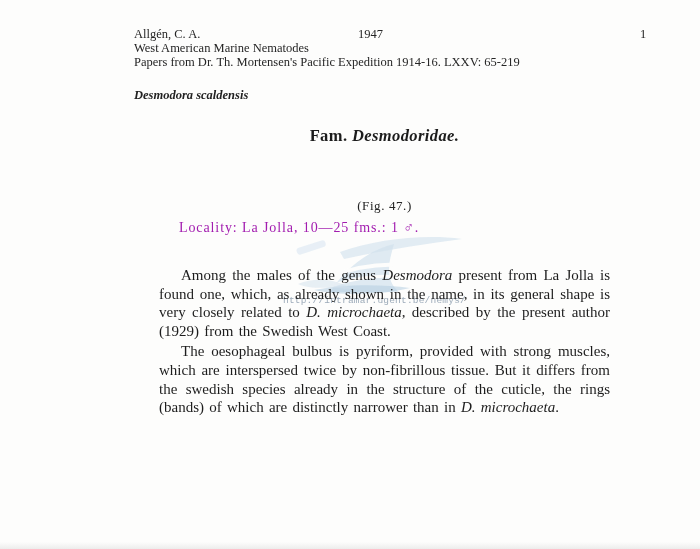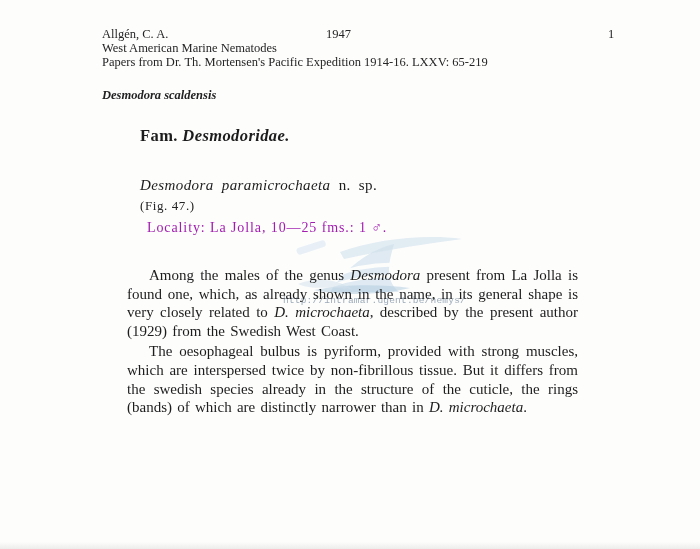--- a/index.html
+++ b/index.html
@@ -10,21 +10,21 @@
     overflow:hidden;
     font-family:"Liberation Serif","DejaVu Serif",serif;
     color:#1c1c1c;
   }
   .abs{position:absolute;}
   
   .hdr{font-size:12.5px;line-height:14px;color:#252525;}
   
   .species-label{font-size:12.5px;font-weight:bold;font-style:italic;color:#222;}
   
-  .headings{left:140px;width:451px;}
+  .headings{left:127px;width:451px;text-align:center;}
   .h-fam{top:126px;font-size:16.5px;font-weight:bold;letter-spacing:.4px;}
   .h-fam .it{font-style:italic;}
   .h-genus{top:152px;font-size:15.5px;letter-spacing:.6px;}
   .h-genus .it{font-style:italic;}
   .h-species{top:177px;font-size:15px;letter-spacing:.4px;word-spacing:4px;}
   .h-species .it{font-style:italic;}
   .h-fig{top:198px;font-size:13px;letter-spacing:.6px;color:#242424;}
   
   .locality{font-size:14px;letter-spacing:.9px;color:#a21caf;
     font-family:"Liberation Serif","DejaVu Sans",serif;}
@@ -41,21 +41,21 @@
   .body-block p + p{margin-top:2px;}
   .it{font-style:italic;}
   
   .wm-logo{left:292px;top:232px;opacity:.75;pointer-events:none;}
   .wm-url{
     left:283px;top:295px;font-size:9.5px;letter-spacing:.2px;
     color:#92a2b2;opacity:.9;
     font-family:Liberation Mono, monospace;
   }
   .wm-behind{z-index:0;}
-  .ink{z-index:1;}
+  .ink{z-index:1;margin-left:32px;}
   
   .scan-bottom{
     left:0;bottom:0;width:700px;height:7px;
     background:linear-gradient(to top, rgba(90,90,90,.10), rgba(90,90,90,0));
   }
 </style>
 </head>
 <body>
 
 <div class="page">
@@ -82,24 +82,20 @@
   <div class="abs hdr ink" style="left:608px;top:27px;">1</div>
   <div class="abs hdr ink" style="left:102px;top:41px;">West American Marine Nematodes</div>
   <div class="abs hdr ink" style="left:102px;top:55px;">Papers from Dr. Th. Mortensen's Pacific Expedition 1914-16. LXXV: 65-219</div>
 
   <div class="abs species-label ink" style="left:102px;top:88px;">Desmodora scaldensis</div>
 
   <div class="abs headings h-fam ink">
     <span>Fam.</span>
     <span class="it">Desmodoridae.</span>
   </div>
-  <div class="abs headings h-species ink">
-    <span class="it">Desmodora paramicrochaeta</span>
-    <span>n. sp.</span>
-  </div>
   <div class="abs headings h-fig ink">(Fig. 47.)</div>
 
   <div class="abs locality ink" style="left:147px;top:220px;">Locality: La Jolla, 10—25 fms.: 1 ♂.</div>
 
   <div class="abs body-block ink">
     <p><span>Among the males of the genus </span><span class="it">Desmodora</span><span> present from La Jolla is found one, which, as already shown in the name, in its general shape is very closely related to </span><span class="it">D. microchaeta</span><span>, described by the present author (1929) from the Swedish West Coast.</span></p>
     <p><span>The oesophageal bulbus is pyriform, provided with strong muscles, which are interspersed twice by non-fibrillous tissue. But it differs from the swedish species already in the structure of the cuticle, the rings (bands) of which are distinctly narrower than in </span><span class="it">D. microchaeta</span><span>.</span></p>
   </div>
 
   <div class="abs scan-bottom"></div>

